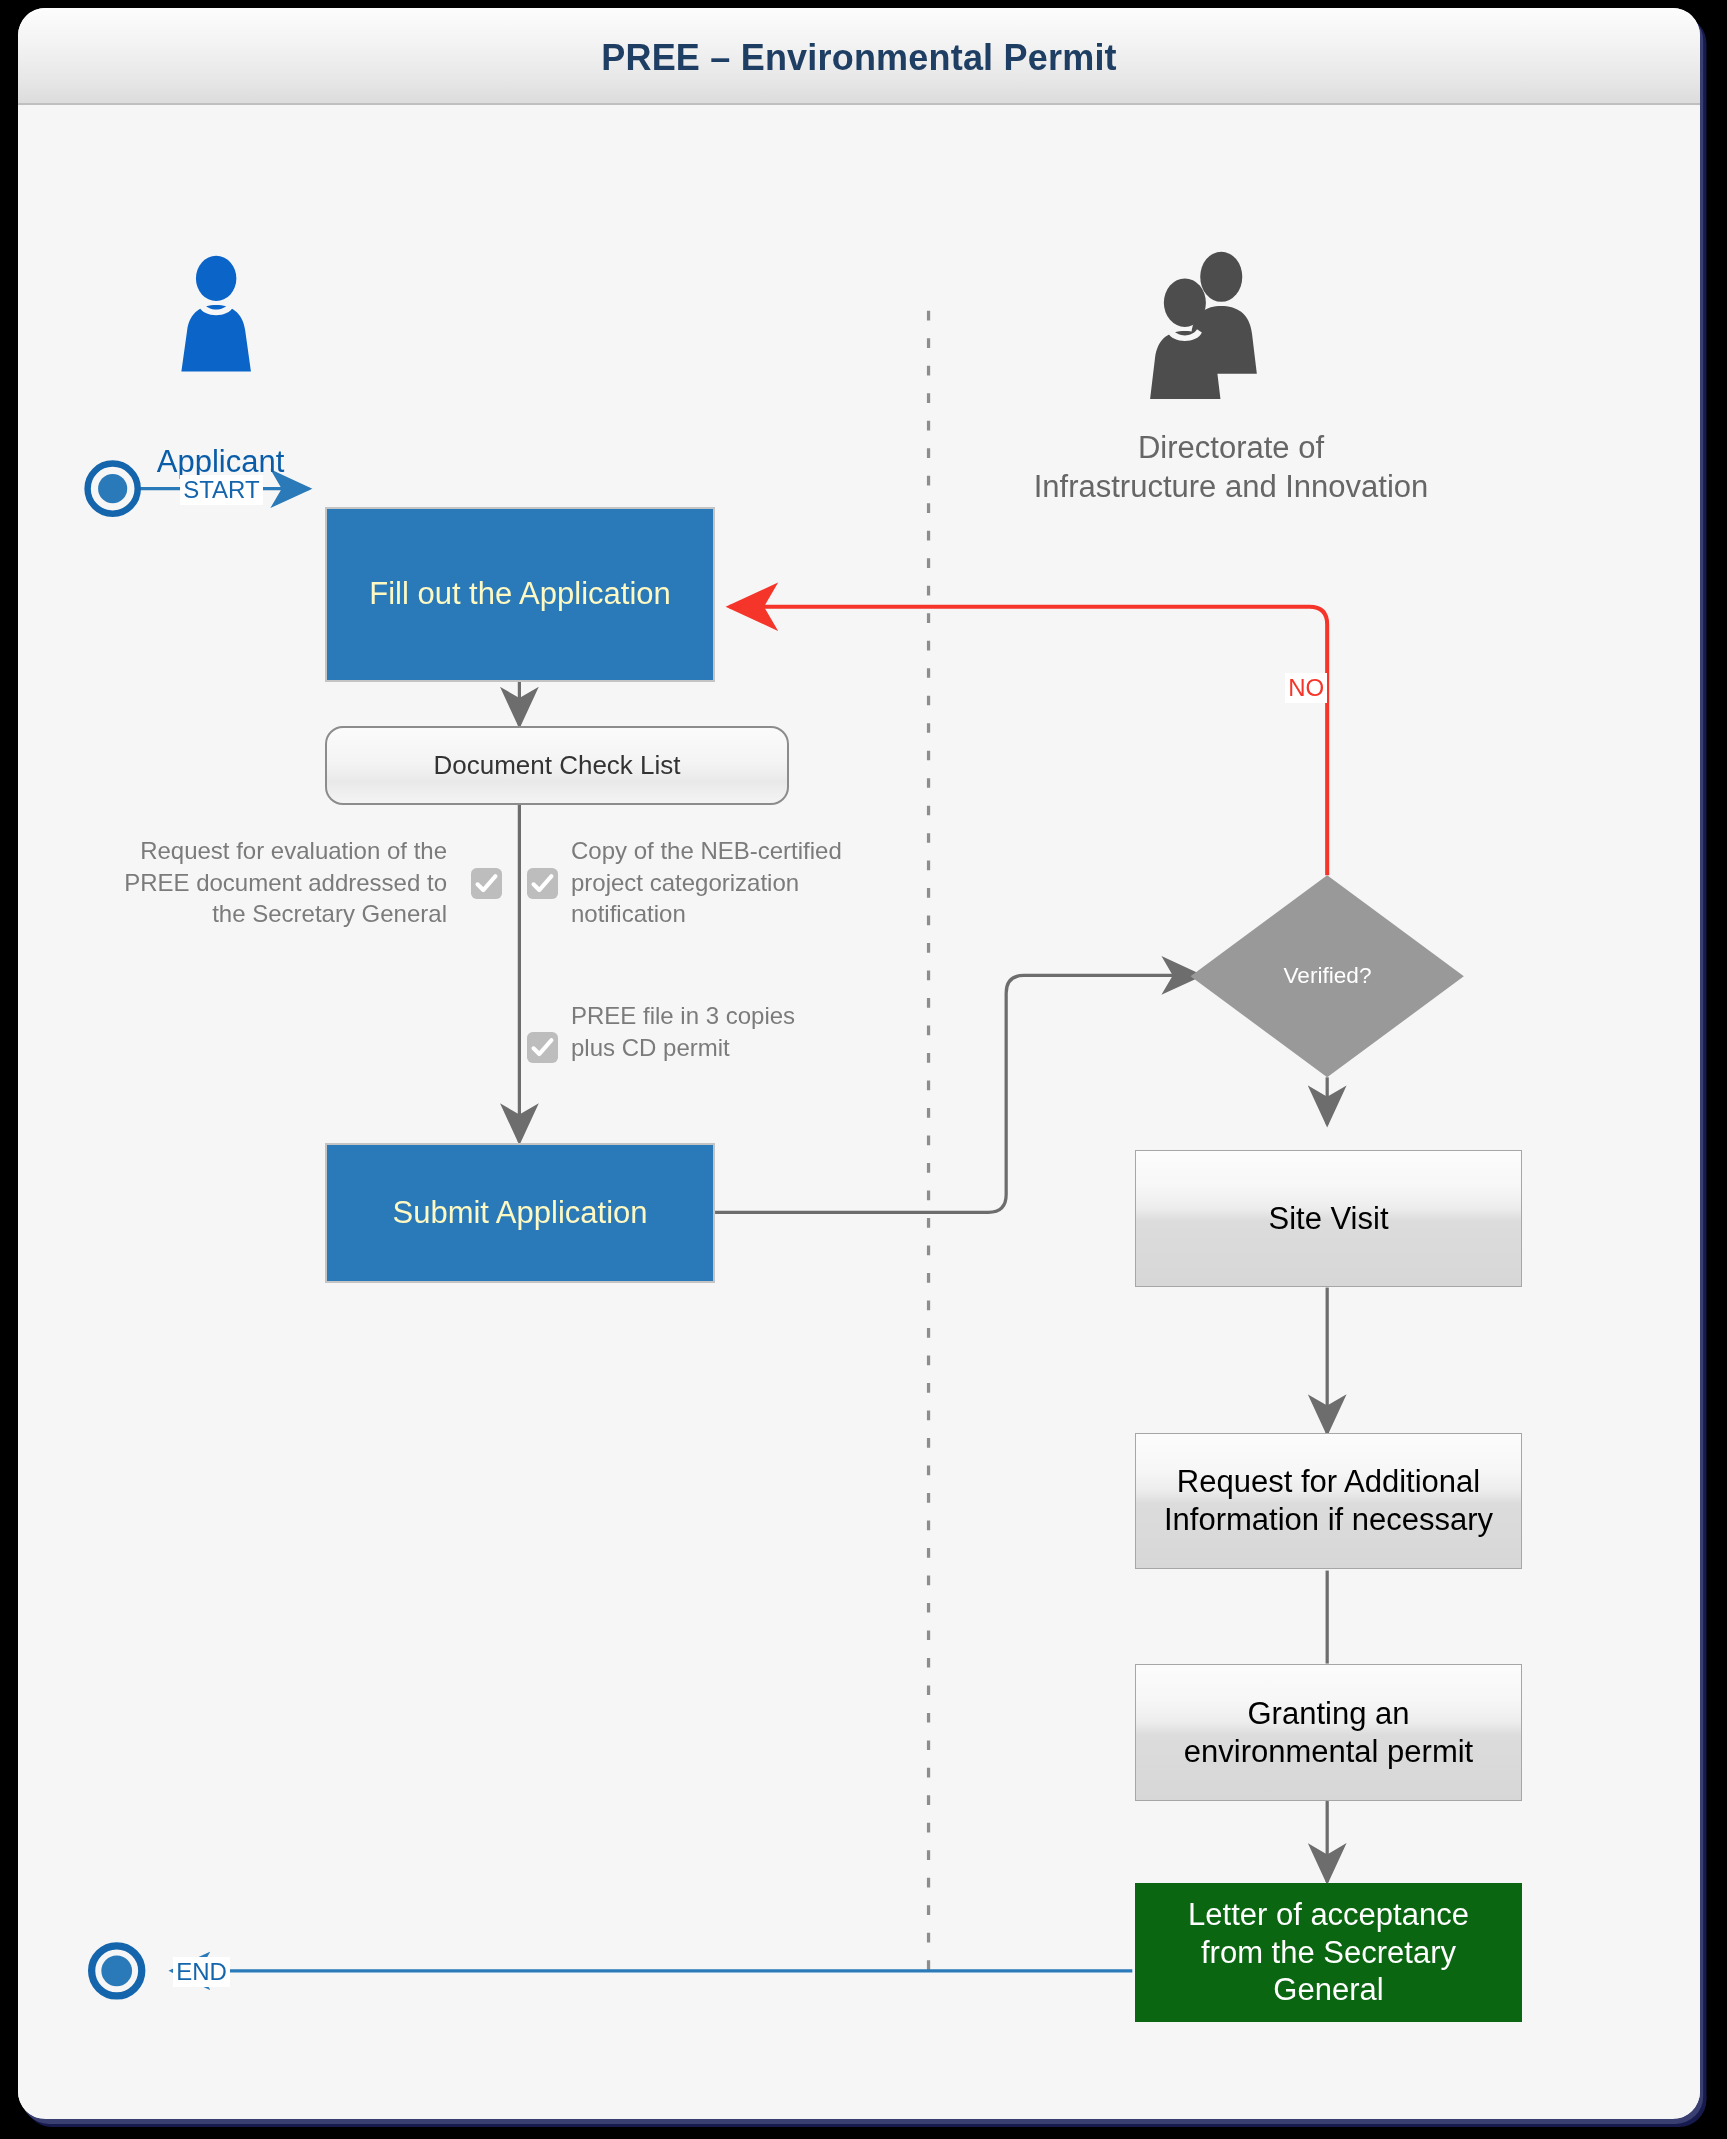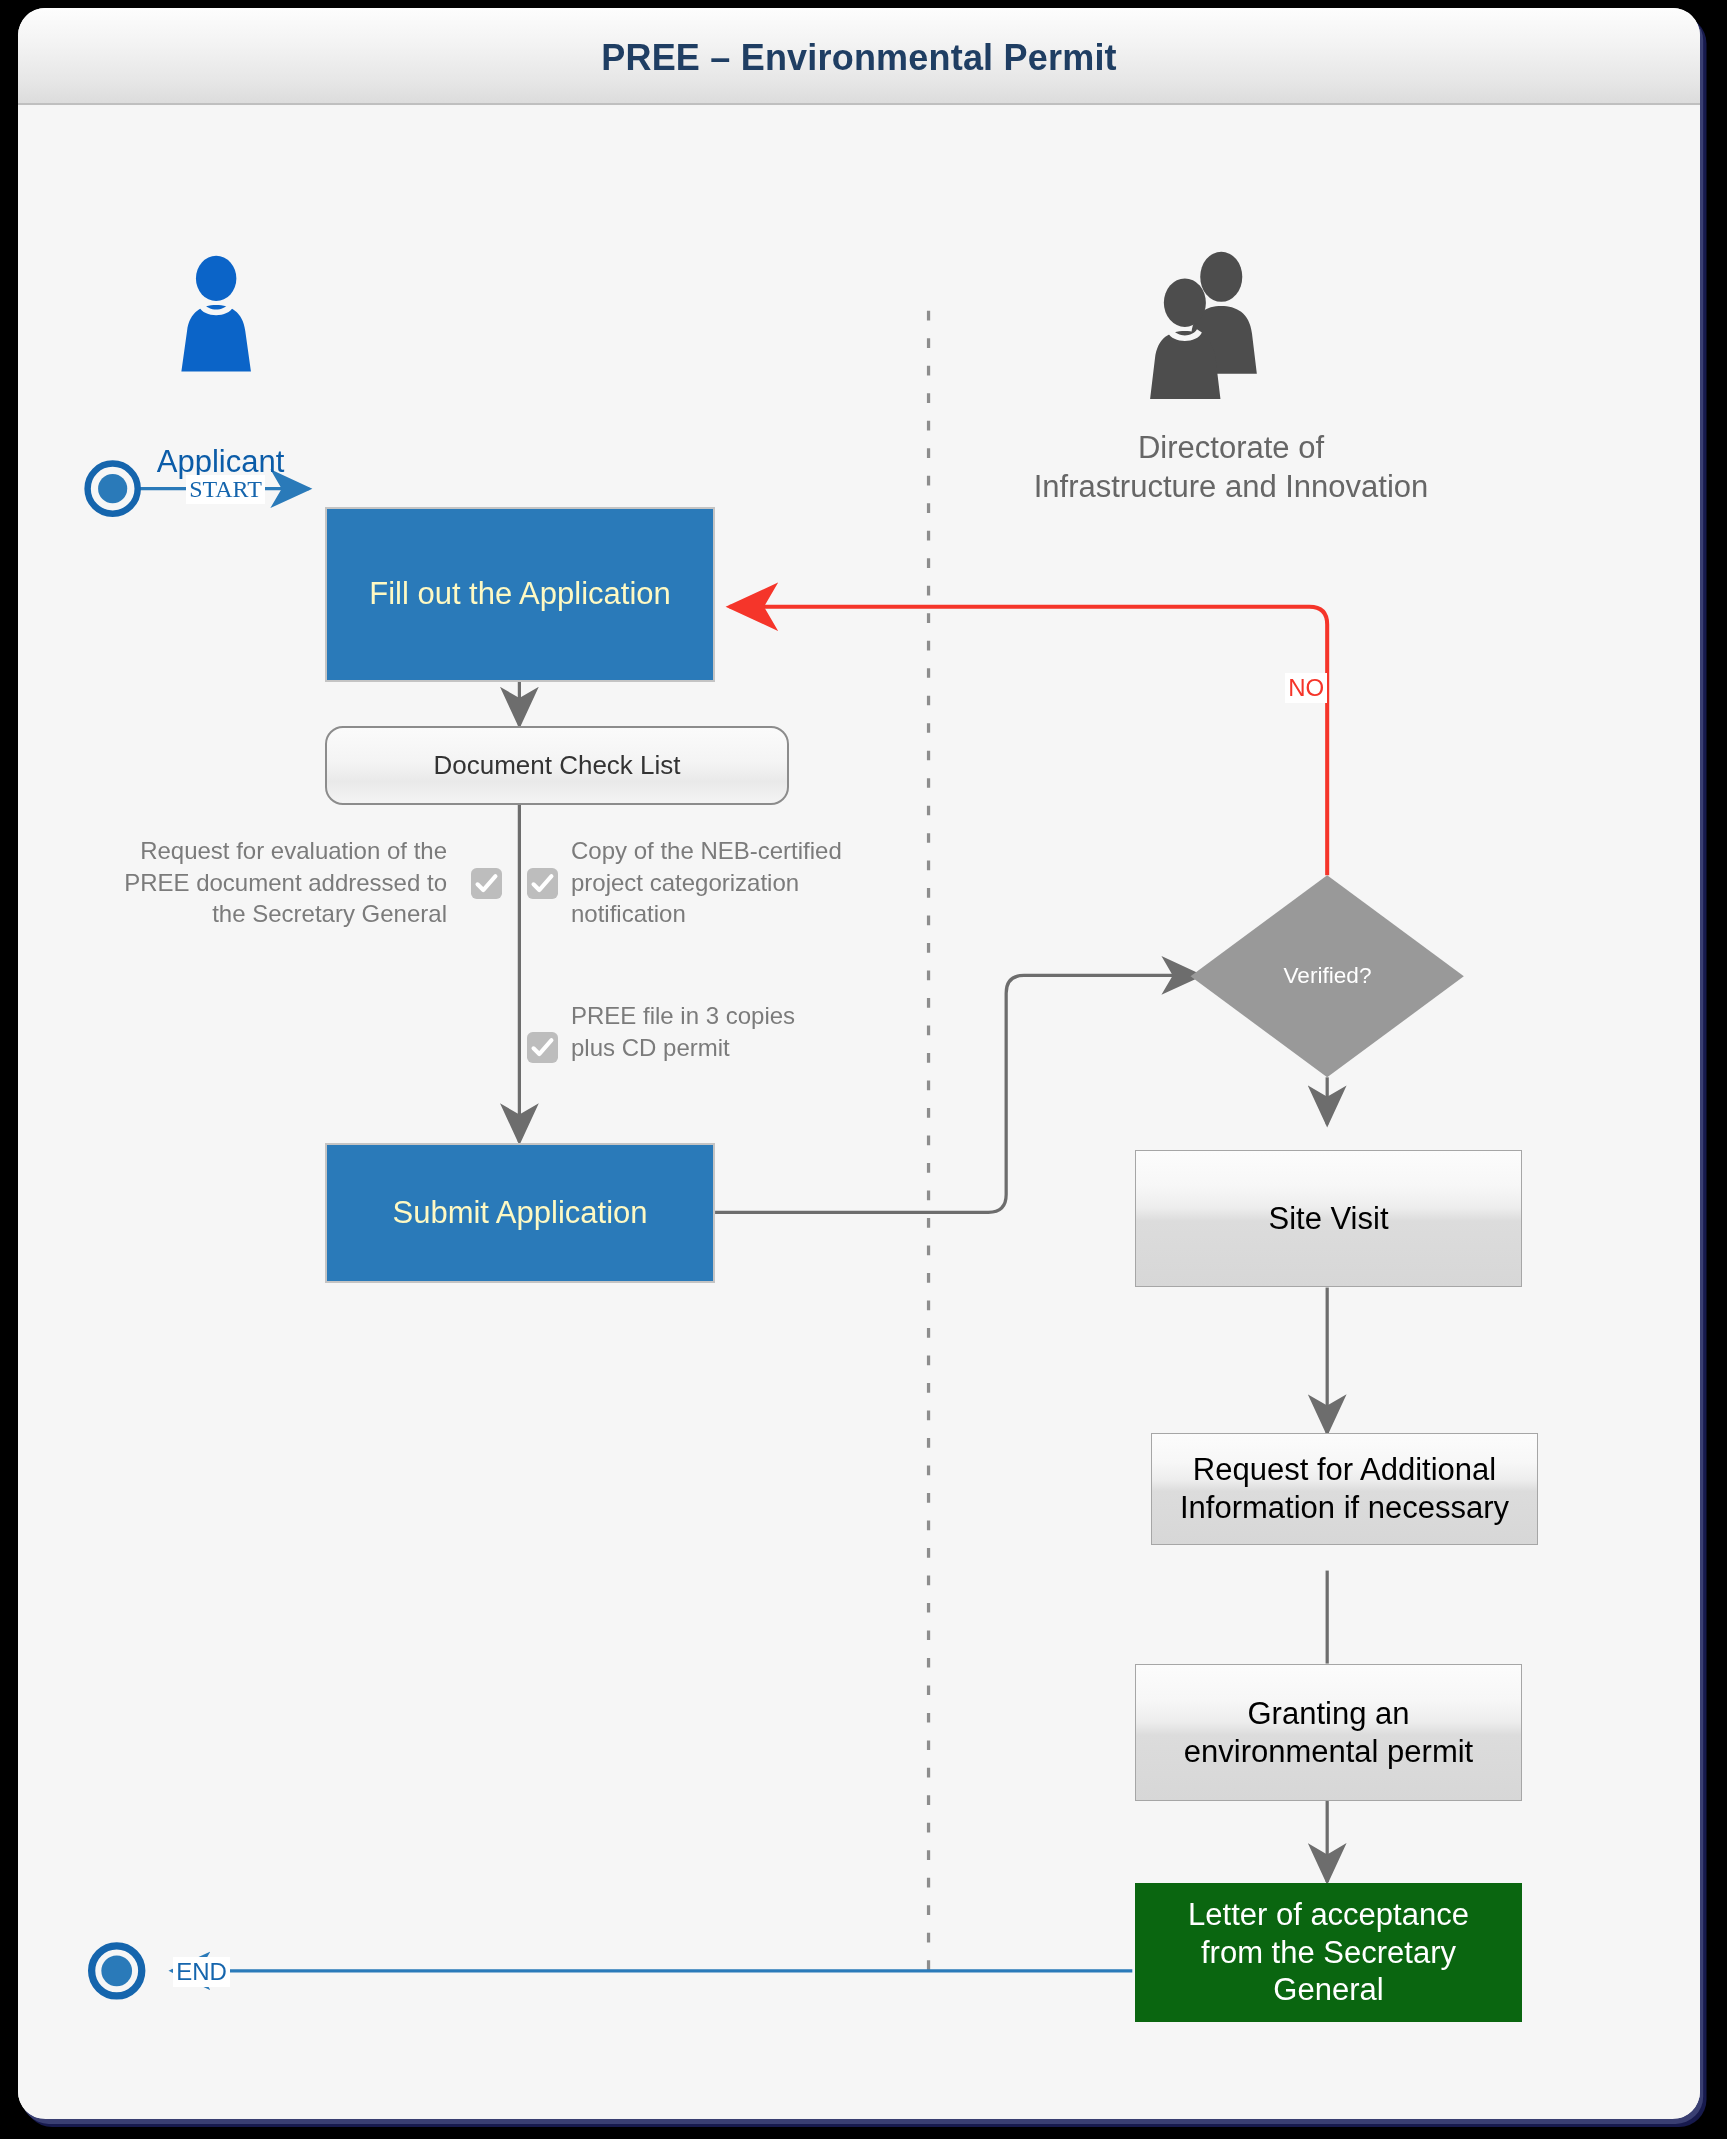--- a/index.html
+++ b/index.html
@@ -213,21 +213,21 @@
       </g>
     </svg>
 
     <div class="pool-label applicant-label" style="left:81px; top:336px; width:243px;">Applicant</div>
 
     <div class="pool-label directorate-label" style="left:954px; top:322px; width:518px;">
       <div>Directorate of</div>
       <div>Infrastructure and Innovation</div>
     </div>
 
-    <div class="edge-label label-start" style="left:168px; top:368px;font-family:Liberation Serif, serif;">START</div>
+    <div class="edge-label label-start" style="left:162px; top:368px;">START</div>
 
     <div class="edge-label label-end" style="left:155px; top:1850px;">END</div>
 
     <div class="edge-label label-no" style="left:1267px; top:566px;">NO</div>
 
     <div class="node blue-box" style="left:307px; top:400px; width:390px; height:175px;">
       <span>Fill out the Application</span>
     </div>
 
     <div class="node rounded-box" style="left:307px; top:619px; width:464px; height:79px;">
@@ -237,21 +237,21 @@
     <div class="node blue-box" style="left:307px; top:1036px; width:390px; height:140px;">
       <span>Submit Application</span>
     </div>
 
     <div class="diamond-label" style="left:1173px; top:856px; width:273px;">Verified?</div>
 
     <div class="node gray-box" style="left:1117px; top:1043px; width:387px; height:137px;">
       <span>Site Visit</span>
     </div>
 
-    <div class="node gray-box" style="left:1117px; top:1326px; width:387px; height:112px; flex-direction:column;margin-left:16px;">
+    <div class="node gray-box" style="left:1117px; top:1326px; width:387px; height:136px; flex-direction:column;">
       <span>Request for Additional</span>
       <span>Information if necessary</span>
     </div>
 
     <div class="node gray-box" style="left:1117px; top:1557px; width:387px; height:137px; flex-direction:column;">
       <span>Granting an</span>
       <span>environmental permit</span>
     </div>
 
     <div class="node green-box" style="left:1117px; top:1776px; width:387px; height:139px; flex-direction:column;">

